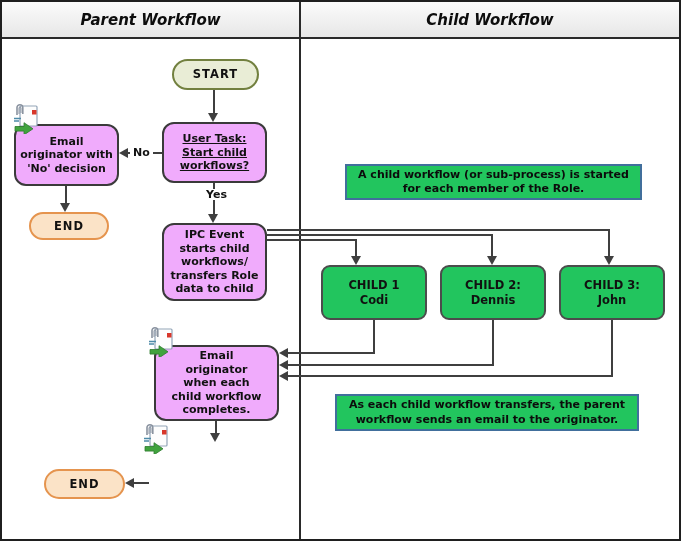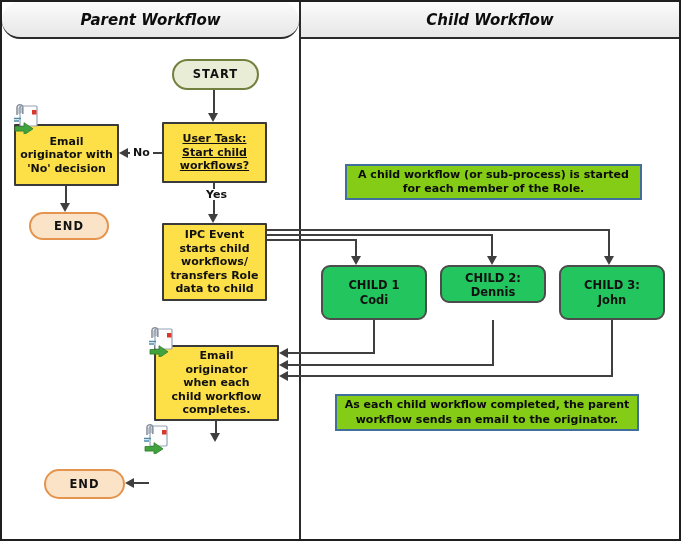--- a/index.html
+++ b/index.html
@@ -6,45 +6,45 @@
   .diagram{position:relative;width:681px;height:541px;box-sizing:border-box;
     border:2px solid #1f1f1f;background:#fff;overflow:hidden;
     font-family:"DejaVu Sans","Liberation Sans",sans-serif;color:#111;}
   .lane-header{position:absolute;top:0;height:37px;box-sizing:border-box;
     background:linear-gradient(#fbfbfb,#e7e7e7);border-bottom:2px solid #2a2a2a;
     display:flex;align-items:center;justify-content:center;
     font-weight:bold;font-style:italic;font-size:15px;color:#0d0d0d;}
   .divider{position:absolute;left:297px;top:0;width:2px;height:541px;background:#2a2a2a;}
   .node{position:absolute;box-sizing:border-box;display:flex;align-items:center;justify-content:center;
     text-align:center;font-weight:bold;font-size:11px;line-height:1.22;white-space:pre-line;
-    background:#fde047;border:2px solid #3a3a3a;border-radius:1px;padding:2px;}
+    background:#f0abfc;border:2px solid #3a3a3a;border-radius:12px;padding:2px;}
   .pill{border-radius:16px;font-size:11.5px;letter-spacing:1px;}
   .pill-start{background:#e9edd6;border-color:#72803f;}
   .pill-end{background:#fbe3c7;border-color:#e5944e;}
   .child-box{background:#22c55e;border-color:#4c4c4c;border-radius:9px;font-size:11.5px;}
   .note{position:absolute;box-sizing:border-box;display:flex;align-items:center;justify-content:center;
     text-align:center;font-weight:bold;font-size:11px;line-height:1.3;white-space:pre-line;
-    background:#84cc16;border:2px solid #416f9c;color:#0c0c0c;}
+    background:#22c55e;border:2px solid #416f9c;color:#0c0c0c;}
   .hline,.vline{position:absolute;background:#3f3f3f;}
   .hline{height:2px;}
   .vline{width:2px;}
   .ah-d{position:absolute;width:0;height:0;border-left:5px solid transparent;
     border-right:5px solid transparent;border-top:9px solid #3f3f3f;}
   .ah-l{position:absolute;width:0;height:0;border-top:5px solid transparent;
     border-bottom:5px solid transparent;border-right:9px solid #3f3f3f;}
   .edge-label{position:absolute;background:#fff;font-weight:bold;font-size:11px;
     padding:0 3px;line-height:1;}
   .email-icon{position:absolute;width:30px;height:31px;}
 </style>
 </head>
 <body>
 
 <div class="diagram">
 
-  <div class="lane-header" style="left:0;width:297px;border-radius:18px;">
+  <div class="lane-header" style="left:0;width:297px;">
     <span>Parent Workflow</span>
   </div>
   <div class="lane-header" style="left:299px;width:378px;">
     <span>Child Workflow</span>
   </div>
   <div class="divider"></div>
 
   <div class="node pill pill-start" style="left:170px;top:57px;width:87px;height:31px;">
     <span>START</span>
   </div>
@@ -109,21 +109,21 @@
   <div class="ah-d" style="left:485px;top:254px;"></div>
 
   <div class="hline" style="left:265px;top:237px;width:90px;"></div>
   <div class="vline" style="left:353px;top:237px;height:17px;"></div>
   <div class="ah-d" style="left:349px;top:254px;"></div>
 
   <div class="node child-box" style="left:319px;top:263px;width:106px;height:55px;">
     <span>CHILD 1
 Codi</span>
   </div>
-  <div class="node child-box" style="left:438px;top:263px;width:106px;height:38px;align-items:flex-end;">
+  <div class="node child-box" style="left:438px;top:263px;width:106px;height:55px;">
     <span>CHILD 2:
 Dennis</span>
   </div>
   <div class="node child-box" style="left:557px;top:263px;width:106px;height:55px;">
     <span>CHILD 3:
 John</span>
   </div>
 
   <div class="vline" style="left:371px;top:318px;height:33px;"></div>
   <div class="hline" style="left:286px;top:350px;width:87px;"></div>
@@ -147,21 +147,21 @@
   <svg class="email-icon" style="left:145px;top:324px;" viewBox="0 0 30 31">
     <rect x="8" y="3" width="17" height="20" rx="1" fill="#fdfdfd" stroke="#93a5b8" stroke-width="1.2"></rect>
     <rect x="20" y="7" width="4.5" height="4.5" fill="#d8372b"></rect>
     <path d="M5 12 V4.6 a2.9 2.9 0 0 1 5.8 0 V11" fill="none" stroke="#8a93a0" stroke-width="1.6"></path>
     <path d="M7 11 V5 a1 1 0 0 1 2 0 V10" fill="none" stroke="#8a93a0" stroke-width="1"></path>
     <path d="M2 15.5 h7 M2 18 h5" stroke="#4e8aa8" stroke-width="1.5"></path>
     <path d="M3 23.5 h9 v-3.8 l9 6.1 -9 6.1 v-3.8 H3 z" fill="#41a33e" stroke="#2d7b2d" stroke-width="0.8"></path>
   </svg>
 
   <div class="note" style="left:333px;top:392px;width:304px;height:37px;">
-    <span>As each child workflow completed, the parent
+    <span>As each child workflow transfers, the parent
 workflow sends an email to the originator.</span>
   </div>
 
   <div class="vline" style="left:213px;top:419px;height:12px;"></div>
   <div class="ah-d" style="left:208px;top:431px;"></div>
 
   <svg class="email-icon" style="left:140px;top:421px;" viewBox="0 0 30 31">
     <rect x="8" y="3" width="17" height="20" rx="1" fill="#fdfdfd" stroke="#93a5b8" stroke-width="1.2"></rect>
     <rect x="20" y="7" width="4.5" height="4.5" fill="#d8372b"></rect>
     <path d="M5 12 V4.6 a2.9 2.9 0 0 1 5.8 0 V11" fill="none" stroke="#8a93a0" stroke-width="1.6"></path>

